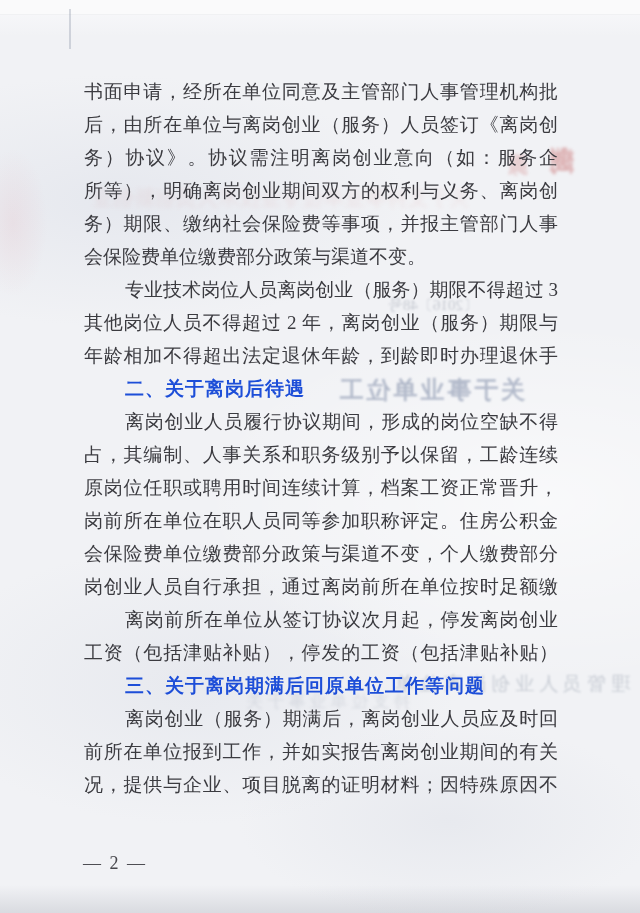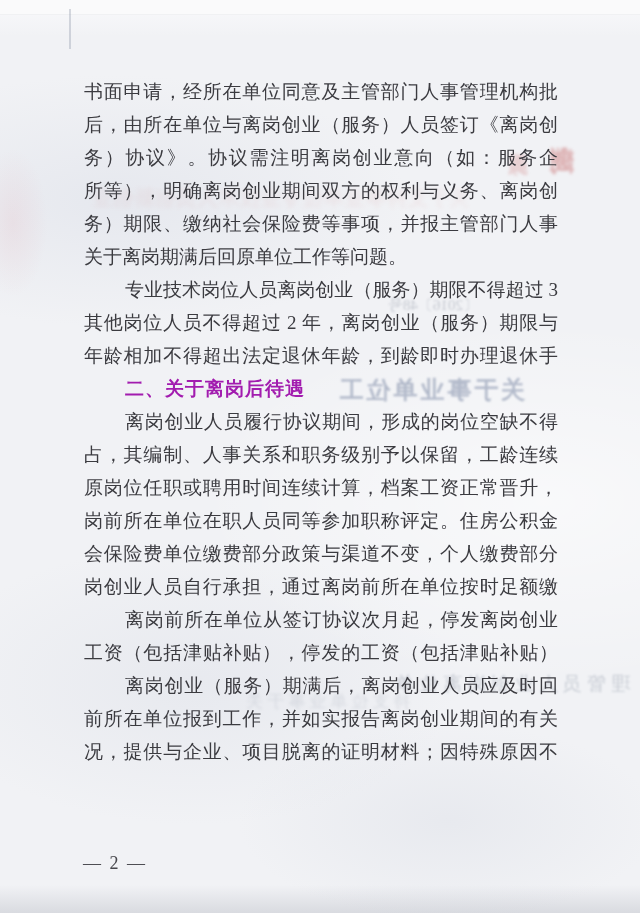--- a/index.html
+++ b/index.html
@@ -51,21 +51,21 @@
     font-size:19px;
     color:#3b3b40;
     text-align:justify; text-align-last:justify;
     overflow:hidden;
   }
   .line.nojust { text-align:left; text-align-last:left; }
   .line.indent { padding-left:41px; }
   .line.heading {
     font-family:"Liberation Sans", sans-serif;
     font-weight:bold;
-    color:#a21caf;
+    color:#1d4ed8;
     letter-spacing:1px;
     text-align:left; text-align-last:left;
   }
   .page-number {
     position:absolute; left:83px; top:853px;
     font-size:18px; color:#47474c; letter-spacing:2px;
   }
   
   .artifact {
     position:absolute; pointer-events:none;
@@ -135,33 +135,34 @@
   <div class="artifact gray-title">关于事业单位工</div>
   <div class="artifact gray-bottom-1">理管员人业创岗离位单</div>
   <div class="artifact gray-bottom-2">持支位单业事于关</div>
 
   <div class="textblock">
       <div class="line">书面申请，经所在单位同意及主管部门人事管理机构批准</div>
       <div class="line">后，由所在单位与离岗创业（服务）人员签订《离岗创业（服</div>
       <div class="line">务）协议》。协议需注明离岗创业意向（如：服务企业、场</div>
       <div class="line">所等），明确离岗创业期间双方的权利与义务、离岗创业（服</div>
       <div class="line">务）期限、缴纳社会保险费等事项，并报主管部门人事管理</div>
-      <div class="line nojust">关于离岗期满后回原单位工作等问题。</div>
+      <div class="line nojust">会保险费单位缴费部分政策与渠道不变。</div>
       <div class="line indent">专业技术岗位人员离岗创业（服务）期限不得超过 3 年，</div>
       <div class="line">其他岗位人员不得超过 2 年，离岗创业（服务）期限与本人</div>
       <div class="line">年龄相加不得超出法定退休年龄，到龄即时办理退休手续。</div>
       <div class="line indent nojust heading">二、关于离岗后待遇</div>
       <div class="line indent">离岗创业人员履行协议期间，形成的岗位空缺不得被挤</div>
       <div class="line">占，其编制、人事关系和职务级别予以保留，工龄连续计算、</div>
       <div class="line">原岗位任职或聘用时间连续计算，档案工资正常晋升，与离</div>
       <div class="line">岗前所在单位在职人员同等参加职称评定。住房公积金和社</div>
       <div class="line">会保险费单位缴费部分政策与渠道不变，个人缴费部分由离</div>
       <div class="line">岗创业人员自行承担，通过离岗前所在单位按时足额缴纳。</div>
       <div class="line indent">离岗前所在单位从签订协议次月起，停发离岗创业人员</div>
       <div class="line">工资（包括津贴补贴），停发的工资（包括津贴补贴）不得</div>
+      <div class="line indent nojust heading">三、关于离岗期满后回原单位工作等问题</div>
       <div class="line indent">离岗创业（服务）期满后，离岗创业人员应及时回离岗</div>
       <div class="line">前所在单位报到工作，并如实报告离岗创业期间的有关情</div>
       <div class="line">况，提供与企业、项目脱离的证明材料；因特殊原因不能按</div>
     </div>
 
   <div class="page-number">— 2 —</div>
 
   <div class="bottom-shade"></div>
 </div>
 

